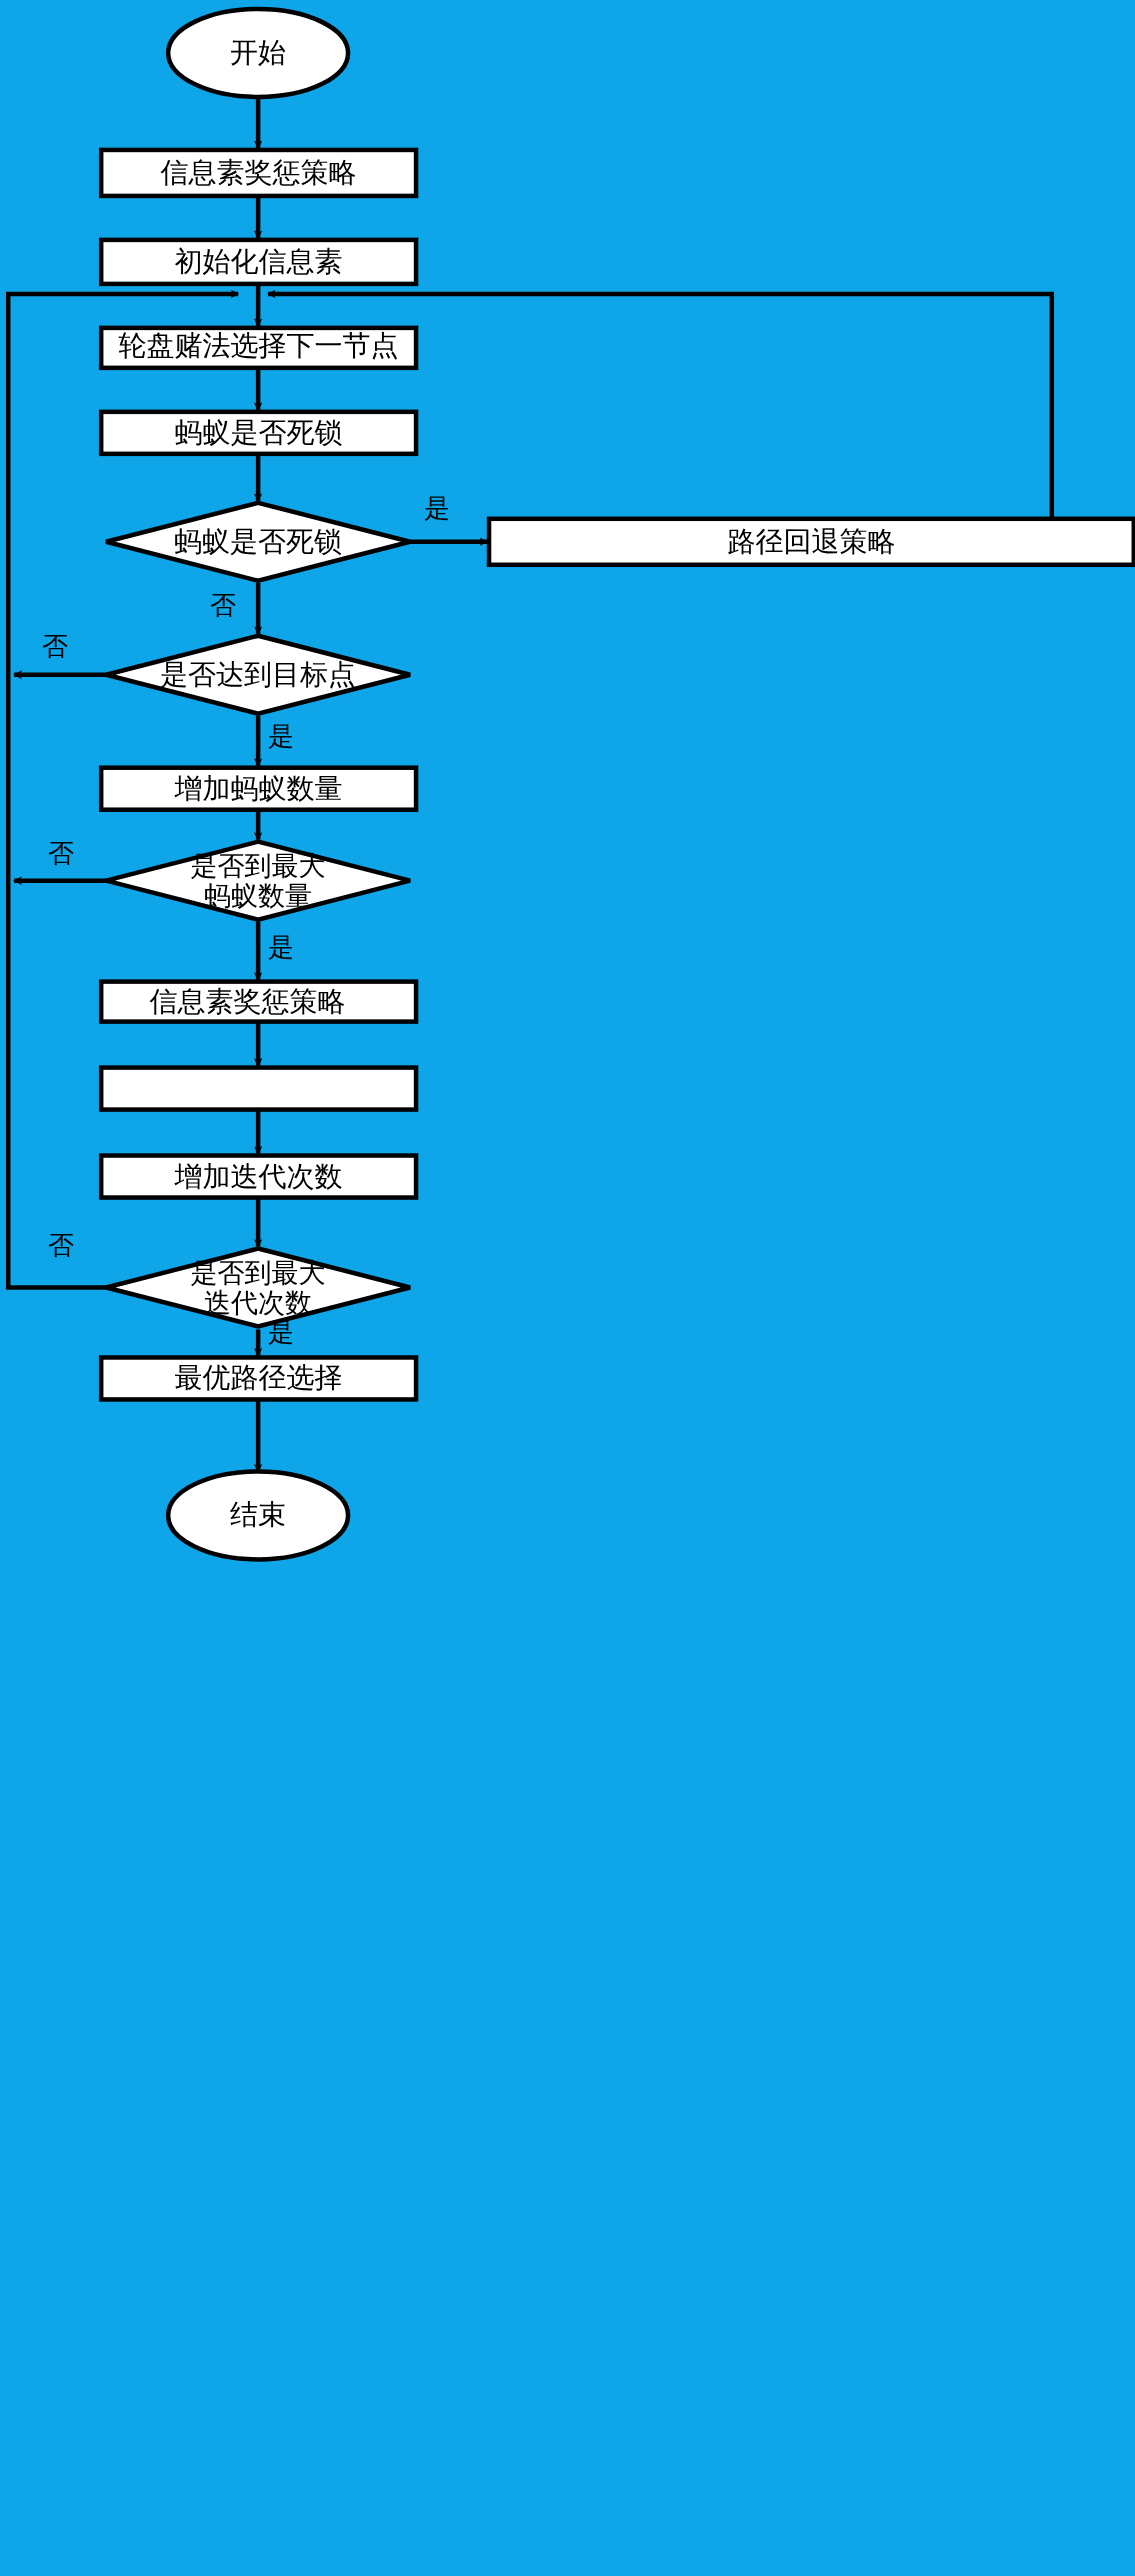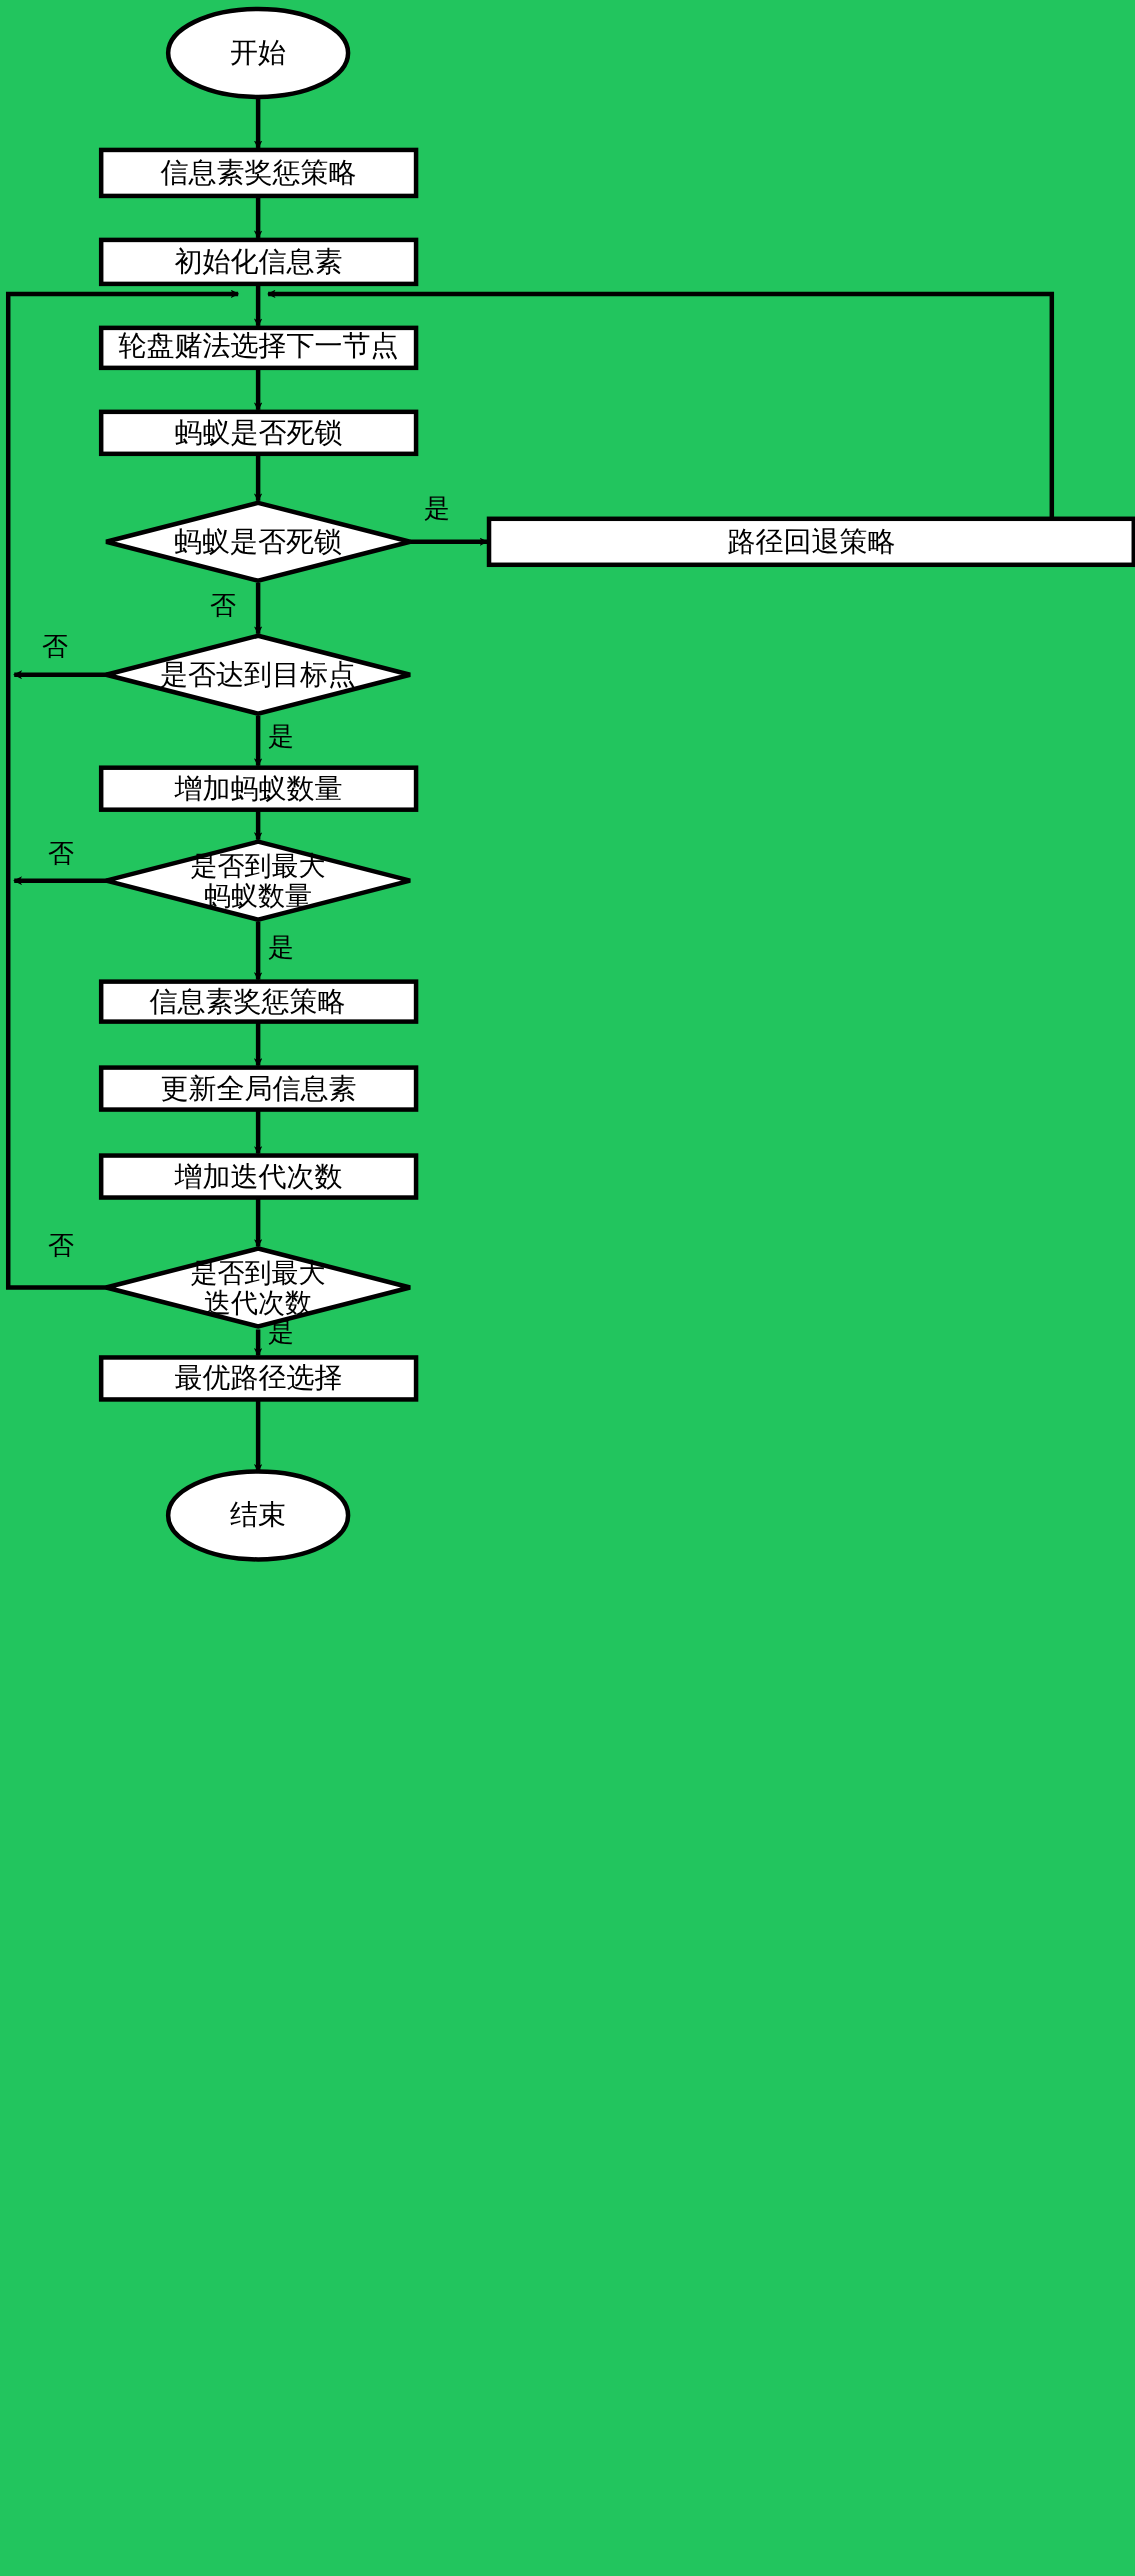--- a/index.html
+++ b/index.html
@@ -1,17 +1,17 @@
 <!DOCTYPE html>
 <html><head>
 <meta charset="utf-8">
 <style>
   html,body{margin:0;padding:0;background:#ffffff;}
   body{width:1136px;height:2576px;font-family:"Liberation Sans","DejaVu Sans",sans-serif;}
-  #stage{position:relative;width:1136px;height:2576px;overflow:hidden;background:#22c55e;}
+  #stage{position:relative;width:1136px;height:2576px;overflow:hidden;background:#0ea5e9;}
   svg.layer{position:absolute;left:0;top:0;width:1136px;height:2576px;}
   .nodeText{
     position:absolute;
     display:flex;
     align-items:center;
     justify-content:center;
     text-align:center;
     color:#000;
     font-family:"DejaVu Sans","Liberation Sans",sans-serif;
     font-weight:400;
@@ -135,21 +135,20 @@
 
   <div class="nodeText t28" style="left:118px;top:653px;width:280px;height:44px;">是否达到目标点</div>
 
   <div class="nodeText t28" style="left:101px;top:768px;width:315px;height:42px;">增加蚂蚁数量</div>
 
   <div class="nodeText t27" style="left:118px;top:849px;width:280px;height:64px;">是否到最大
 蚂蚁数量</div>
 
   <div class="nodeText t28" style="left:90px;top:982px;width:315px;height:40px;">信息素奖惩策略</div>
 
-  <div class="nodeText t28" style="left:101px;top:1068px;width:315px;height:42px;">更新全局信息素</div>
 
   <div class="nodeText t28" style="left:101px;top:1156px;width:315px;height:42px;">增加迭代次数</div>
 
   <div class="nodeText t27" style="left:118px;top:1256px;width:280px;height:64px;">是否到最大
 迭代次数</div>
 
   <div class="nodeText t28" style="left:101px;top:1357px;width:315px;height:42px;">最优路径选择</div>
 
   <div class="nodeText t28" style="left:168px;top:1493px;width:180px;height:44px;">结束</div>
 

